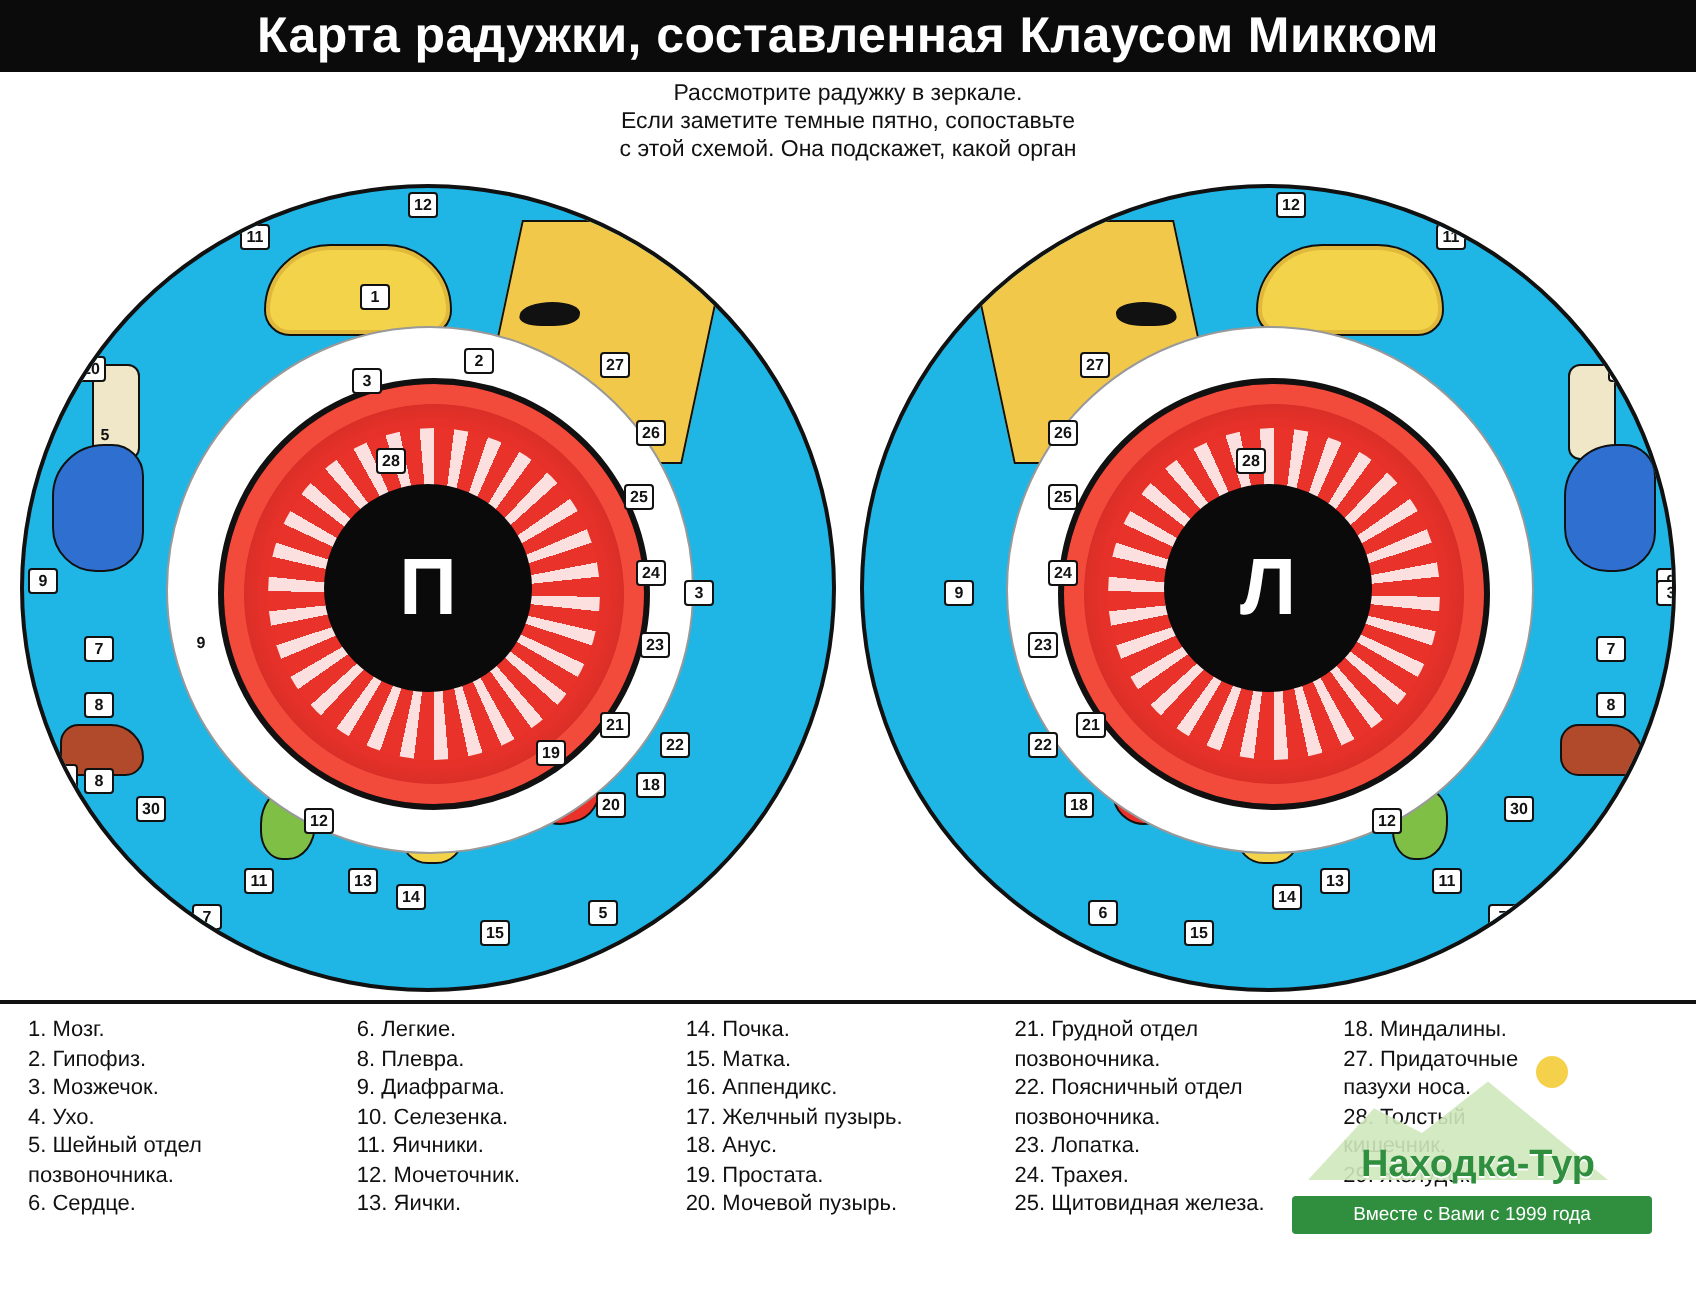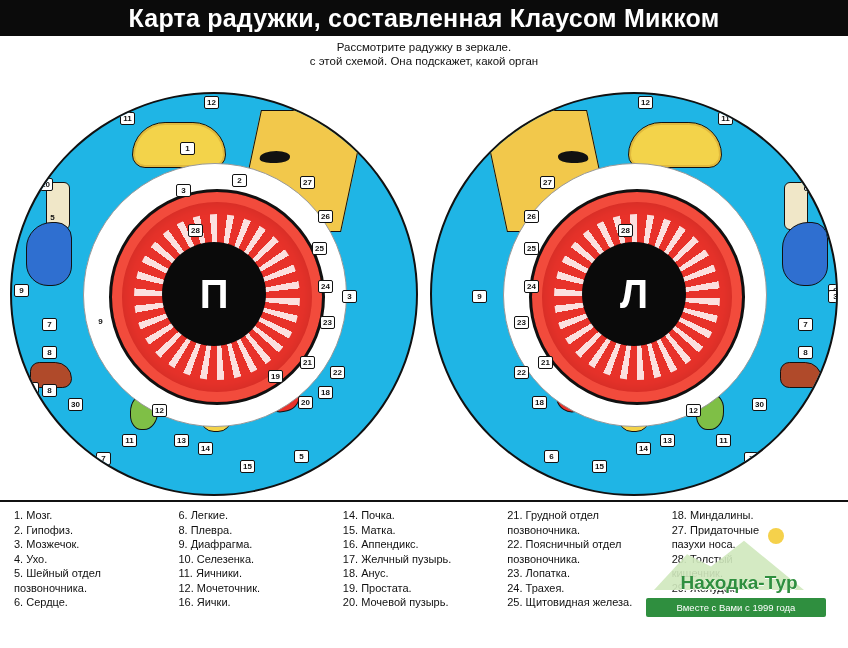--- a/index.html
+++ b/index.html
@@ -184,20 +184,21 @@
 </style>
 </head>
 <body>
 
 <div class="title-bar">
   <span class="title-text">Карта радужки, составленная Клаусом Микком</span>
 </div>
 
 <div class="intro">
   <div>Рассмотрите радужку в зеркале.</div>
+  <div>Если заметите темные пятно, сопоставьте</div>
   <div>с этой схемой. Она подскажет, какой орган</div>
 </div>
 
 <div class="chart-area">
 
   <div class="disc left">
     <div class="face">
       <div class="profile-eye" style="left:8px;top:40px;"></div>
     </div>
 
@@ -319,21 +320,21 @@
       <div class="legend-item">6. Сердце.</div>
     </div>
 
     <div class="legend-col">
       <div class="legend-item">6. Легкие.</div>
       <div class="legend-item">8. Плевра.</div>
       <div class="legend-item">9. Диафрагма.</div>
       <div class="legend-item">10. Селезенка.</div>
       <div class="legend-item">11. Яичники.</div>
       <div class="legend-item">12. Мочеточник.</div>
-      <div class="legend-item">16. Яички.</div>
+      <div class="legend-item">13. Яички.</div>
     </div>
 
     <div class="legend-col">
       <div class="legend-item">14. Почка.</div>
       <div class="legend-item">15. Матка.</div>
       <div class="legend-item">16. Аппендикс.</div>
       <div class="legend-item">17. Желчный пузырь.</div>
       <div class="legend-item">18. Анус.</div>
       <div class="legend-item">19. Простата.</div>
       <div class="legend-item">20. Мочевой пузырь.</div>

